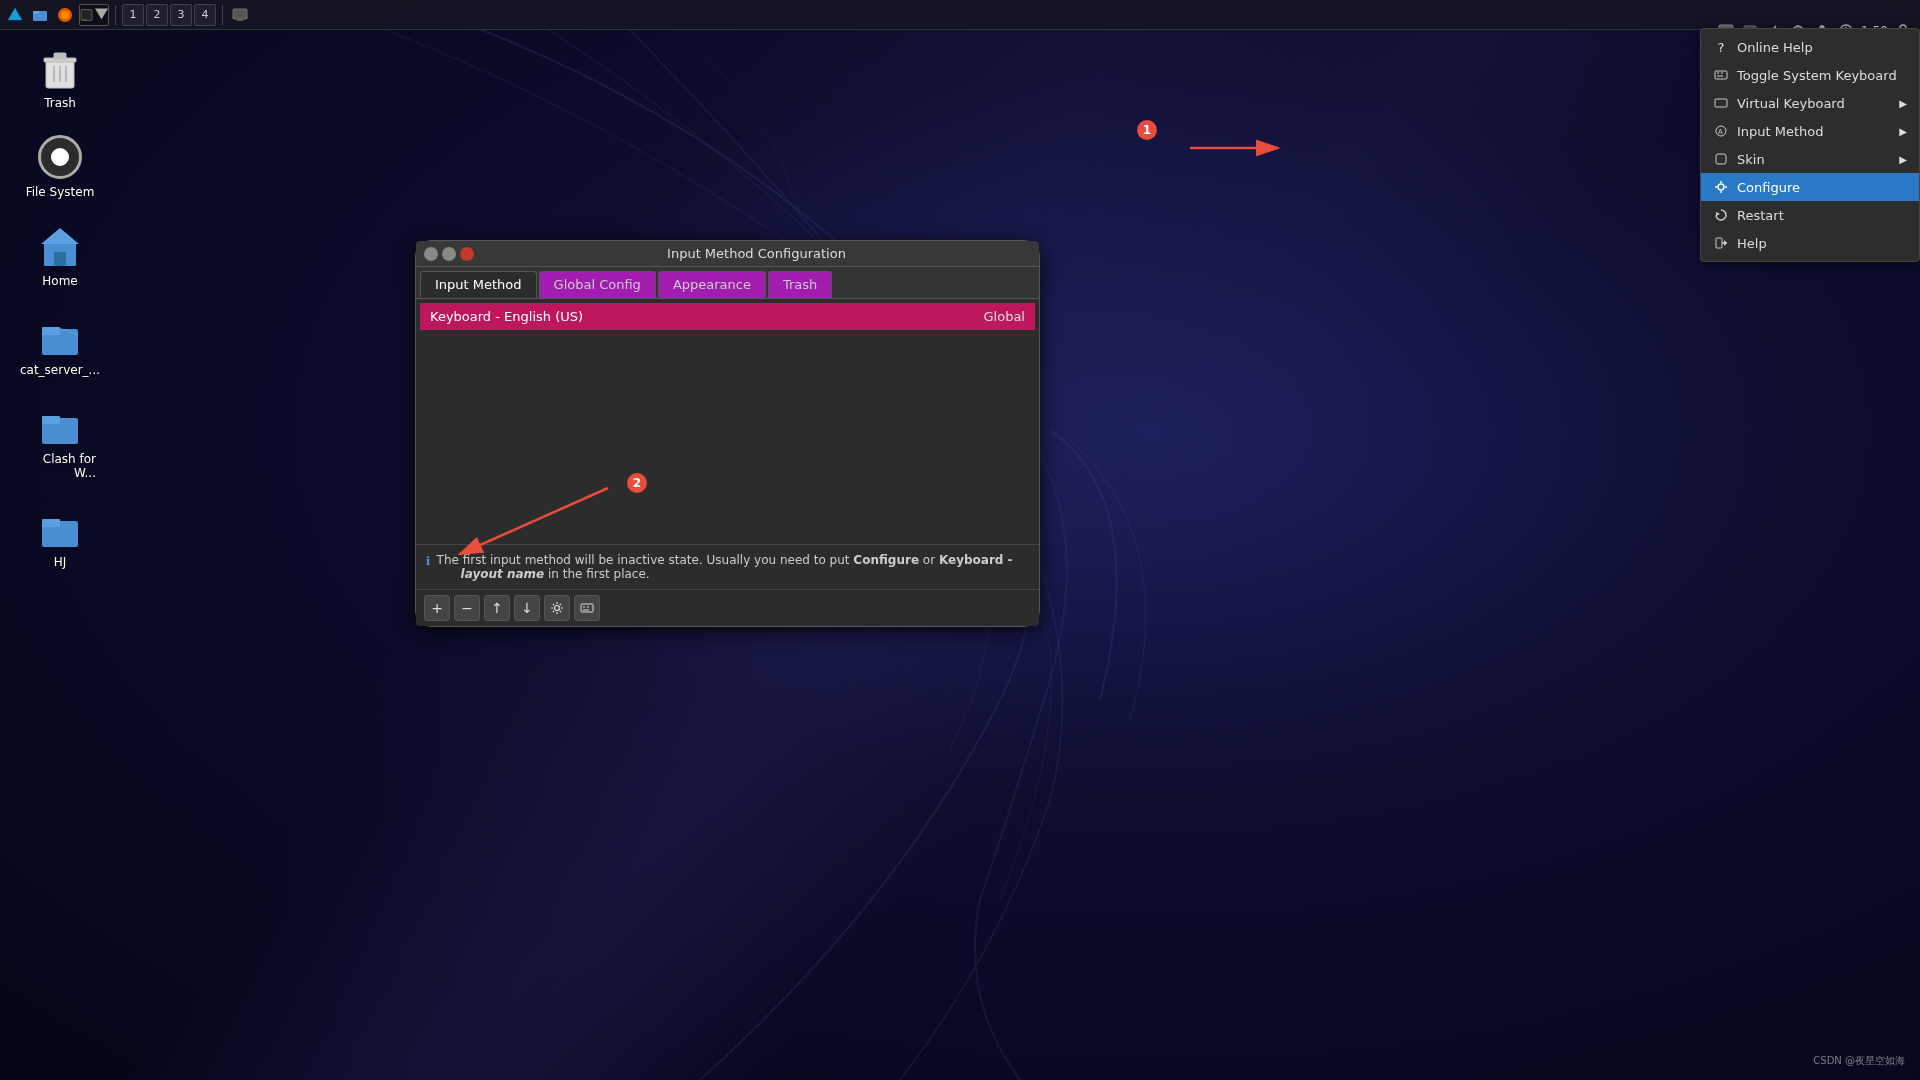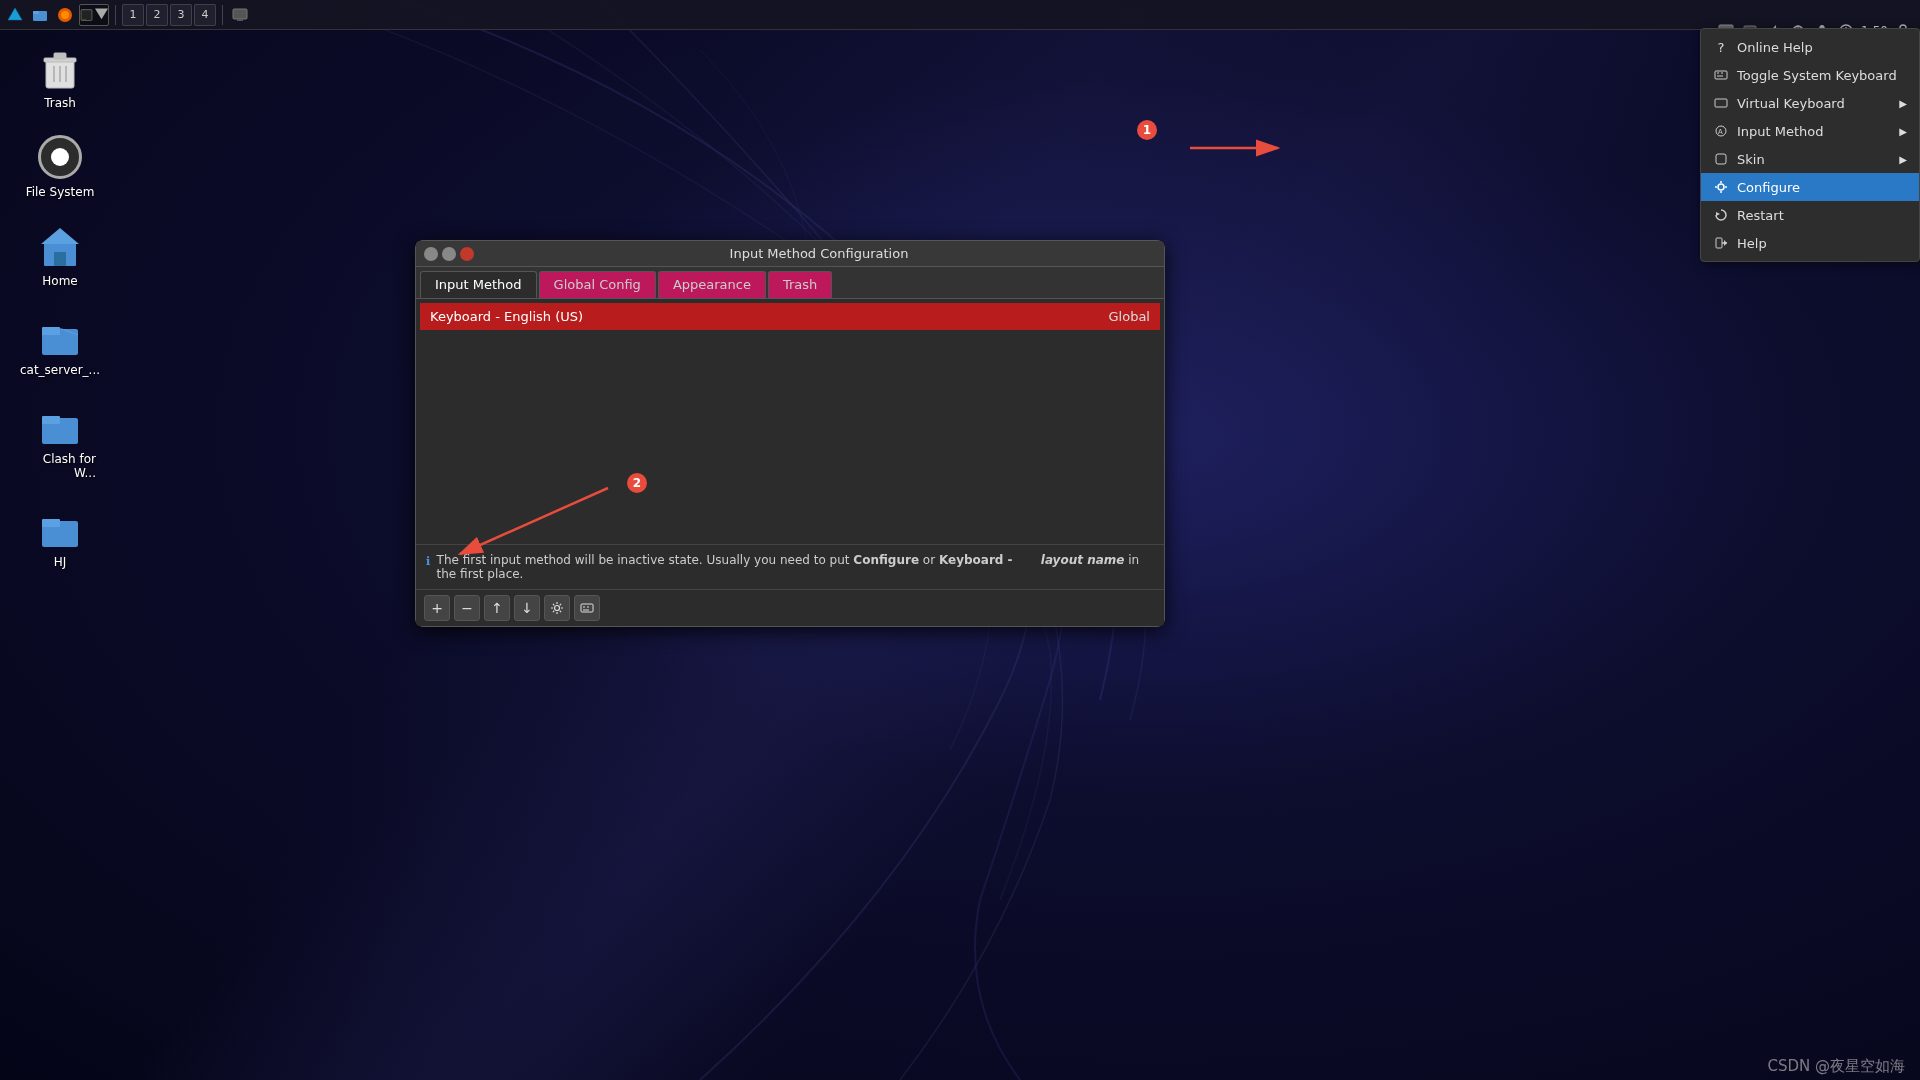--- a/index.html
+++ b/index.html
@@ -200,24 +200,24 @@
     .context-menu-item .arrow {
       margin-left: auto;
       font-size: 10px;
     }
 
     
     .dialog {
       position: absolute;
       top: 240px;
       left: 415px;
-      width: 750px;
+      width: 625px;
       background: #2c2c2c;
       border: 1px solid #555;
-      border-radius: 8px;
+      border-radius: 16px;
       box-shadow: 0 4px 20px rgba(0,0,0,0.8);
       z-index: 150;
     }
 
     .dialog-titlebar {
       background: #383838;
       display: flex;
       align-items: center;
       padding: 5px 8px;
       border-bottom: 1px solid #555;
@@ -258,21 +258,21 @@
       padding: 4px 4px 0;
       gap: 2px;
     }
 
     .dialog-tab {
       padding: 5px 14px;
       color: #ccc;
       font-size: 13px;
       cursor: pointer;
       border-radius: 3px 3px 0 0;
-      background: #be185d;
+      background: #a21caf;
       border: 1px solid #555;
       border-bottom: none;
     }
     .dialog-tab.active {
       background: #2c2c2c;
       color: #fff;
       border-bottom: 1px solid #2c2c2c;
     }
 
     
@@ -287,21 +287,21 @@
 
     .dialog-list-item {
       display: flex;
       align-items: center;
       padding: 6px 10px;
       color: #fff;
       font-size: 13px;
       cursor: pointer;
     }
     .dialog-list-item.selected {
-      background: #b91c1c;
+      background: #be185d;
     }
 
     .dialog-list-item-name {
       flex: 1;
     }
 
     .dialog-list-item-status {
       color: #aaa;
       font-size: 13px;
     }
@@ -381,24 +381,24 @@
     
     .arrow-overlay {
       position: absolute;
       pointer-events: none;
       z-index: 250;
     }
 
     
     .watermark {
       position: absolute;
-      bottom: 4px;
+      bottom: 12px;
       right: 15px;
       color: rgba(200,200,200,0.6);
-      font-size: 15px;
+      font-size: 10px;
     }
 
     
     .fs-icon {
       width: 44px;
       height: 44px;
       border: 3px solid #aaa;
       border-radius: 50%;
       background: #2c2c2c;
       display: flex;

